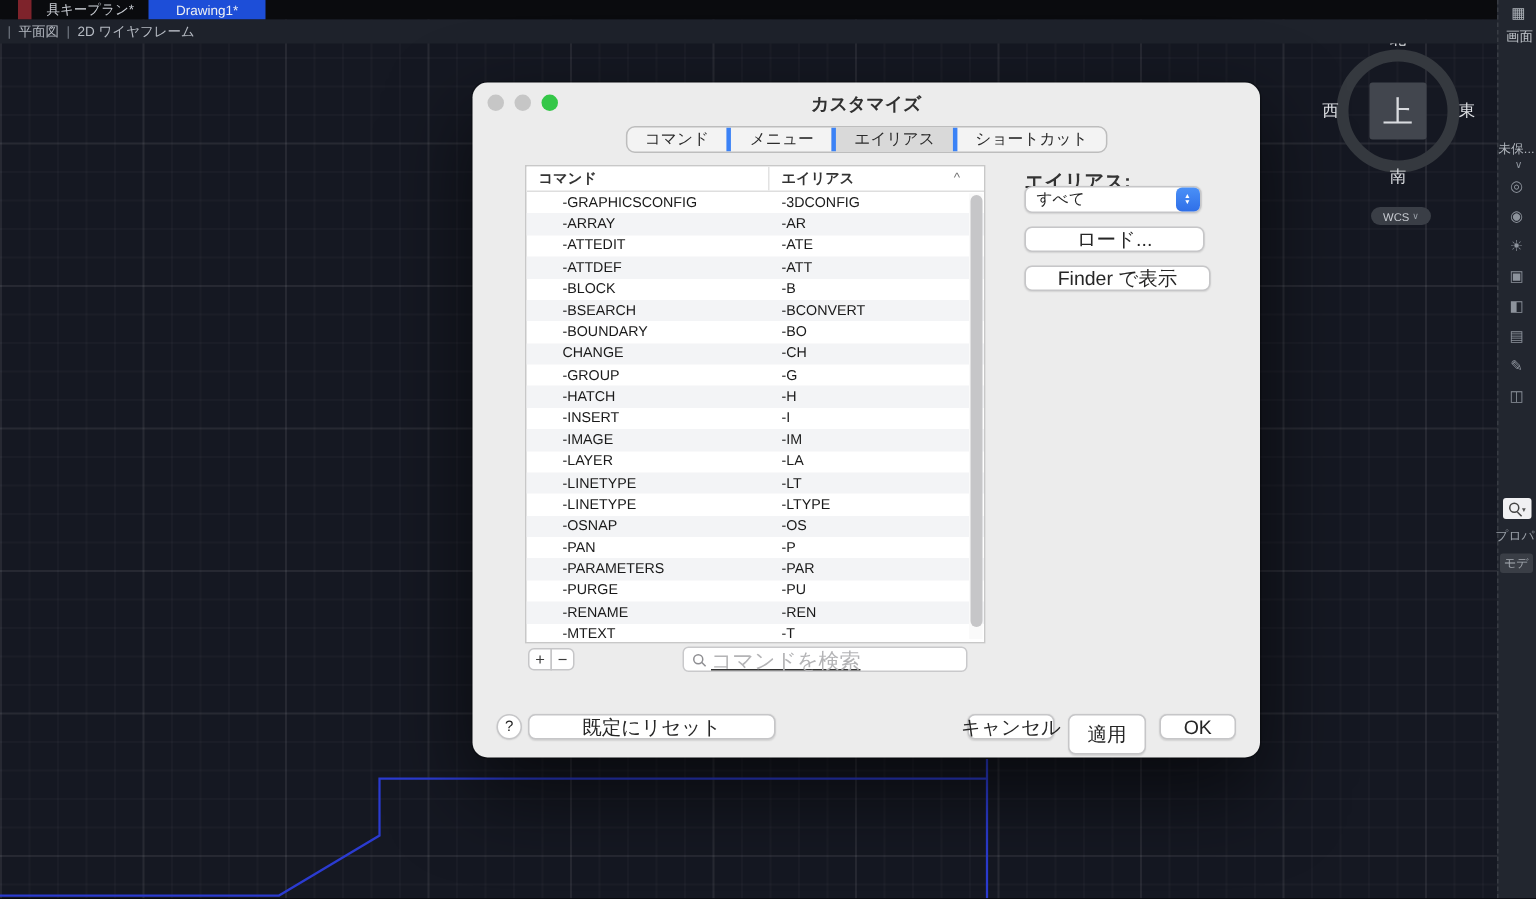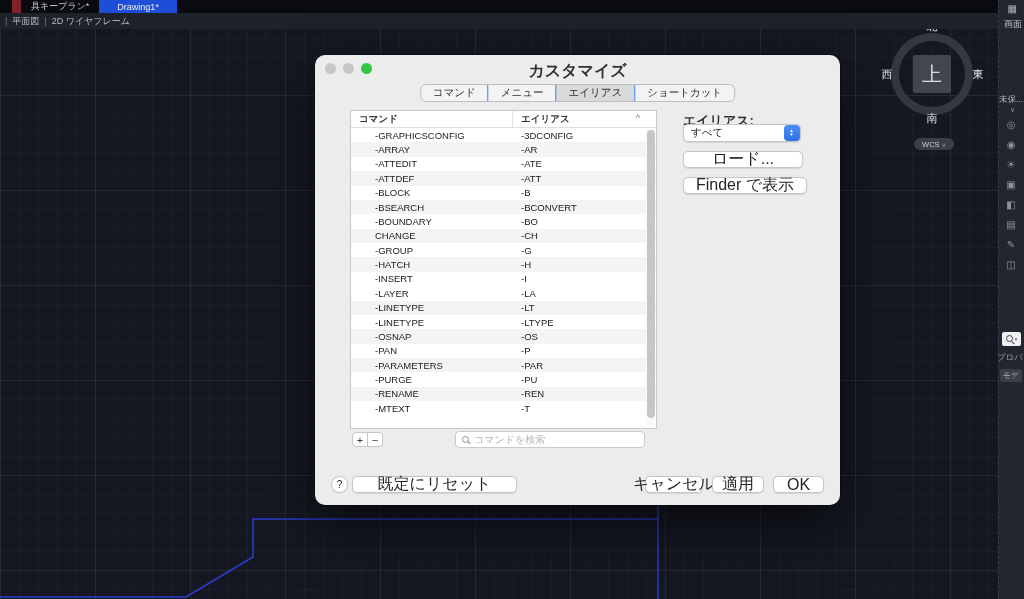--- a/index.html
+++ b/index.html
@@ -54,65 +54,65 @@
   .mag::after { content:""; position:absolute; width:3.5px; height:1.2px; background:#8e8e92; transform:rotate(45deg); left:5px; top:6.5px; }
   .mag.dark::before { border-color:#444; }
   .mag.dark::after { background:#444; }
 
   
   .dialog { position:absolute; left:315px; top:55px; width:525px; height:450px; background:#ececec; border-radius:10px; box-shadow:0 22px 55px rgba(0,0,0,0.6), 0 0 0 1px rgba(0,0,0,0.25); z-index:50; }
   .traffic { position:absolute; left:10px; top:8px; display:flex; gap:7px; }
   .traffic span { width:11px; height:11px; border-radius:50%; cursor:pointer; }
   .t-close, .t-min { background:#c6c6c6; }
   .t-zoom { background:#34c748; }
-  .dlg-title { position:absolute; left:0; top:6px; width:100%; text-align:center; font-size:16px; font-weight:bold; color:#303030; }
+  .dlg-title { position:absolute; left:0; top:6px; width:100%; text-align:center; font-size:12px; font-weight:bold; color:#303030; }
 
   .seg-group { position:absolute; left:50%; transform:translateX(-50%); top:29px; display:flex; height:18px; background:#f3f3f3; border:1px solid #bdbdbd; border-radius:6px; overflow:hidden; }
   .seg { padding:0 12px; font-size:10.5px; color:#2b2b2b; display:flex; align-items:center; cursor:pointer; white-space:nowrap; }
-  .seg + .seg { border-left:1px solid #3b82f6; }
+  .seg + .seg { border-left:3px solid #3b82f6; }
   .seg.selected { background:#d9d9d9; }
 
   .alias-table { position:absolute; left:35px; top:55px; width:307px; height:319px; background:#fff; border:1px solid #c8c8c8; overflow:hidden; }
   .thead { display:flex; height:17px; border-bottom:1px solid #dedede; align-items:center; background:#fff; position:relative; }
   .hcell { font-size:9.5px; color:#333; font-weight:bold; }
   .hcell.cmd { width:162px; padding-left:8px; border-right:1px solid #e2e2e2; height:100%; display:flex; align-items:center; }
   .hcell.alias { flex:1; padding-left:8px; }
   .sort-caret { position:absolute; right:16px; top:2px; font-size:9px; color:#777; }
   .tbody { position:relative; }
   .trow { display:flex; height:14.38px; align-items:center; font-size:9.5px; color:#1a1a1a; cursor:default; }
   .trow.alt { background:#f3f4f6; }
   .tcell { overflow:hidden; white-space:nowrap; }
   .tcell.cmd { width:162px; padding-left:24px; }
   .tcell.alias { flex:1; padding-left:8px; }
   .vscroll { position:absolute; right:1px; top:18px; bottom:2px; width:9px; background:#fafafa; }
   .vthumb { position:absolute; top:1px; right:0px; width:8px; height:97%; background:#c6c6c8; border-radius:4px; cursor:pointer; }
 
-  .btn { background:#fff; border:1px solid #c6c6c8; border-radius:5px; font-size:16px; color:#262626; display:flex; align-items:center; justify-content:center; box-shadow:0 0.5px 1px rgba(0,0,0,0.10); cursor:pointer; position:absolute; white-space:nowrap; }
+  .btn { background:#fff; border:1px solid #c6c6c8; border-radius:5px; font-size:13px; color:#262626; display:flex; align-items:center; justify-content:center; box-shadow:0 0.5px 1px rgba(0,0,0,0.10); cursor:pointer; position:absolute; white-space:nowrap; }
 
   .plusminus { position:absolute; left:37px; top:377px; display:flex; }
   .mini-btn { width:16px; height:15px; background:#fff; border:1px solid #c6c6c8; font-size:11px; color:#3c3c3c; display:flex; align-items:center; justify-content:center; cursor:pointer; }
   .mini-btn.add { border-radius:4px 0 0 4px; }
   .mini-btn.remove { border-radius:0 4px 4px 0; margin-left:-1px; }
 
   .search-field { position:absolute; left:140px; top:376px; width:190px; height:17px; background:#fff; border:1px solid #c9c9cb; border-radius:4px; display:flex; align-items:center; padding:0 6px; gap:4px; }
-  .search-field input { border:none; outline:none; flex:1; font-size:10px; background:transparent; font-family:"Liberation Sans", sans-serif; color:#333; min-width:0; }
+  .search-field input { border:none; outline:none; flex:1; font-size:14px; background:transparent; font-family:"Liberation Sans", sans-serif; color:#333; min-width:0;text-decoration:underline; }
   .search-field input::placeholder { color:#b4b4b6; }
 
   .alias-filter-label { position:absolute; left:368px; top:57px; font-size:13px; font-weight:bold; color:#333; }
   .popup { position:absolute; left:368px; top:69px; width:118px; height:18px; background:#fff; border:1px solid #c6c6c8; border-radius:5px; display:flex; align-items:center; box-shadow:0 0.5px 1px rgba(0,0,0,0.10); cursor:pointer; }
   .popup-value { flex:1; font-size:10.5px; padding-left:7px; color:#1f1f1f; }
   .popup-stepper { width:16px; height:16px; margin-right:0.5px; border-radius:4px; background:linear-gradient(#4a90f7,#2f6fe8); display:flex; flex-direction:column; align-items:center; justify-content:center; color:#fff; }
   .popup-stepper span { font-size:4.5px; line-height:4px; }
 
   .load-btn   { left:368px; top:96px;  width:120px; height:17px; }
   .finder-btn { left:368px; top:122px; width:124px; height:17px; }
   .help-btn   { left:16px;  top:421px; width:17px;  height:17px; border-radius:50%; font-size:10px; }
   .reset-btn  { left:37px;  top:421px; width:165px; height:17px; }
   .cancel-btn { left:330px; top:421px; width:58px;  height:17px; }
-  .apply-btn  { left:397px; top:421px; width:52px;  height:17px; }
+  .apply-btn  { left:397px; top:421px; width:52px;  height:27px; }
   .ok-btn     { left:458px; top:421px; width:51px;  height:17px; }
 </style>
 </head>
 <body>
 
 <div id="screen">
 
   <svg id="draw-layer" width="1024" height="599">
     <polyline points="658,519 253,519 253,557 186,597 0,597" fill="none" stroke="#2b3bd0" stroke-width="1.5"></polyline>
     <line x1="658" y1="506" x2="658" y2="599" stroke="#2b3bd0" stroke-width="1.5"></line>
@@ -230,20 +230,24 @@
             <div class="tcell alias">-G</div>
           </div>
           <div class="trow alt">
             <div class="tcell cmd">-HATCH</div>
             <div class="tcell alias">-H</div>
           </div>
           <div class="trow">
             <div class="tcell cmd">-INSERT</div>
             <div class="tcell alias">-I</div>
           </div>
+          <div class="trow alt">
+            <div class="tcell cmd">-IMAGE</div>
+            <div class="tcell alias">-IM</div>
+          </div>
           <div class="trow">
             <div class="tcell cmd">-LAYER</div>
             <div class="tcell alias">-LA</div>
           </div>
           <div class="trow alt">
             <div class="tcell cmd">-LINETYPE</div>
             <div class="tcell alias">-LT</div>
           </div>
           <div class="trow">
             <div class="tcell cmd">-LINETYPE</div>

